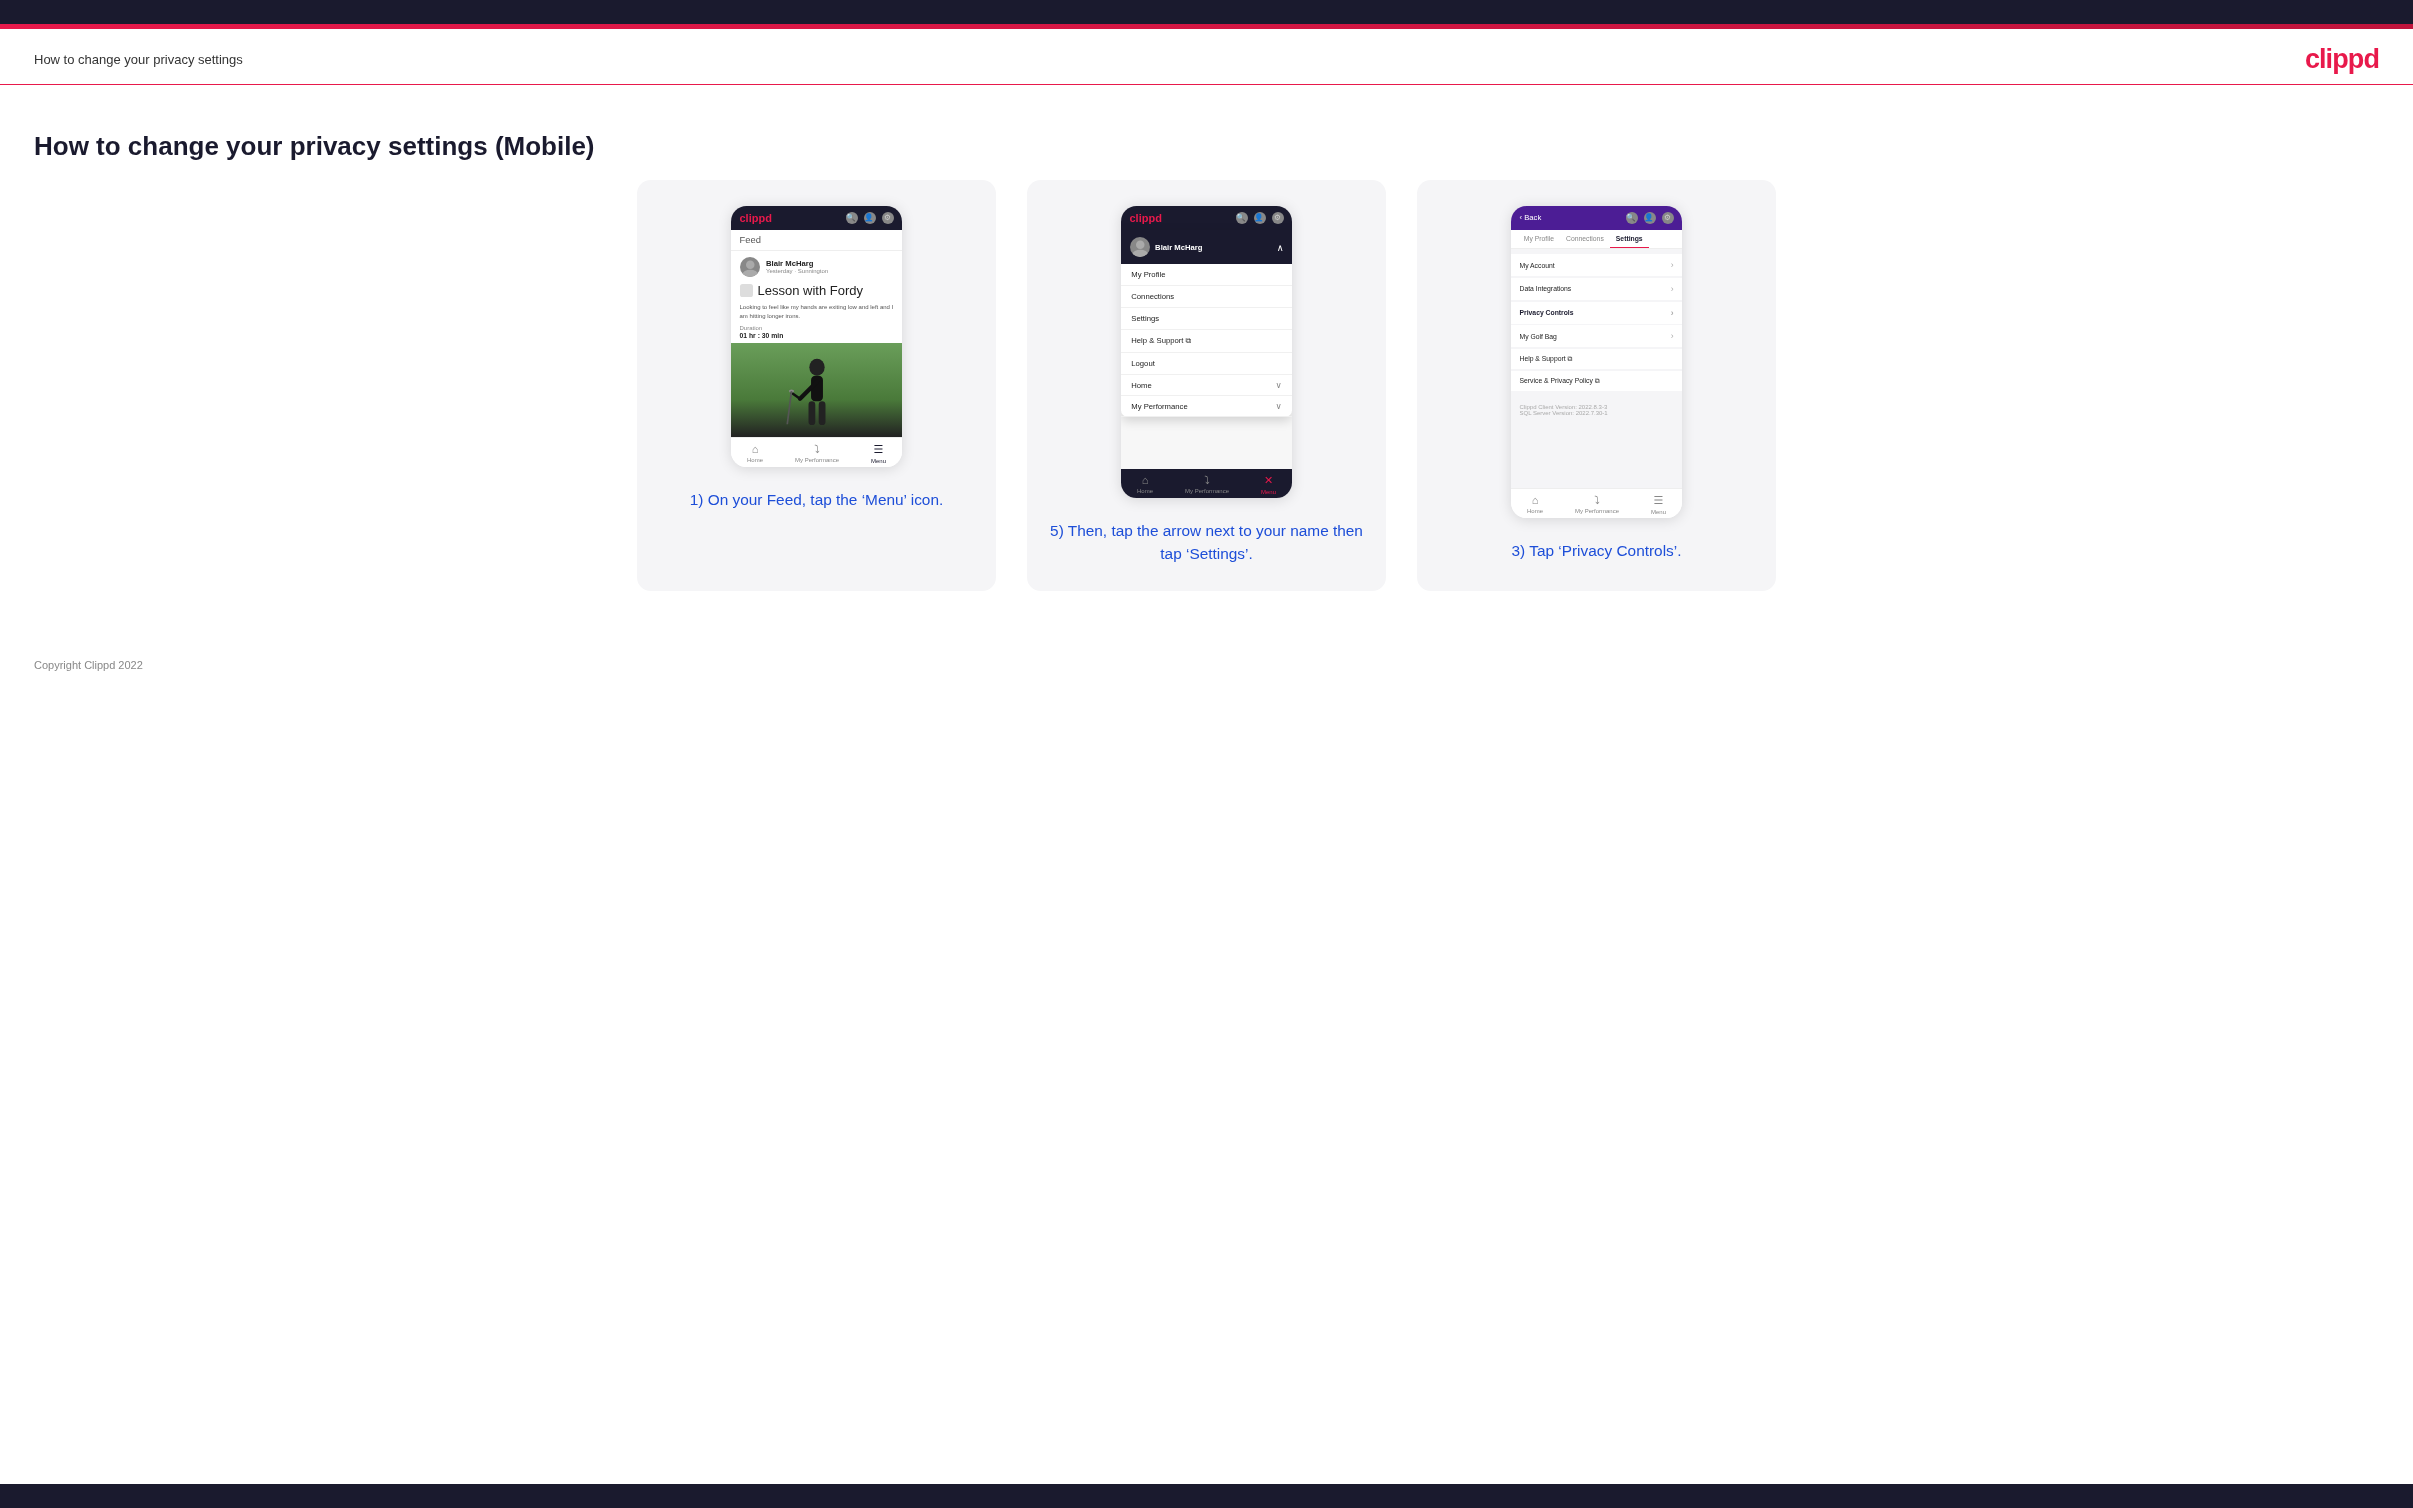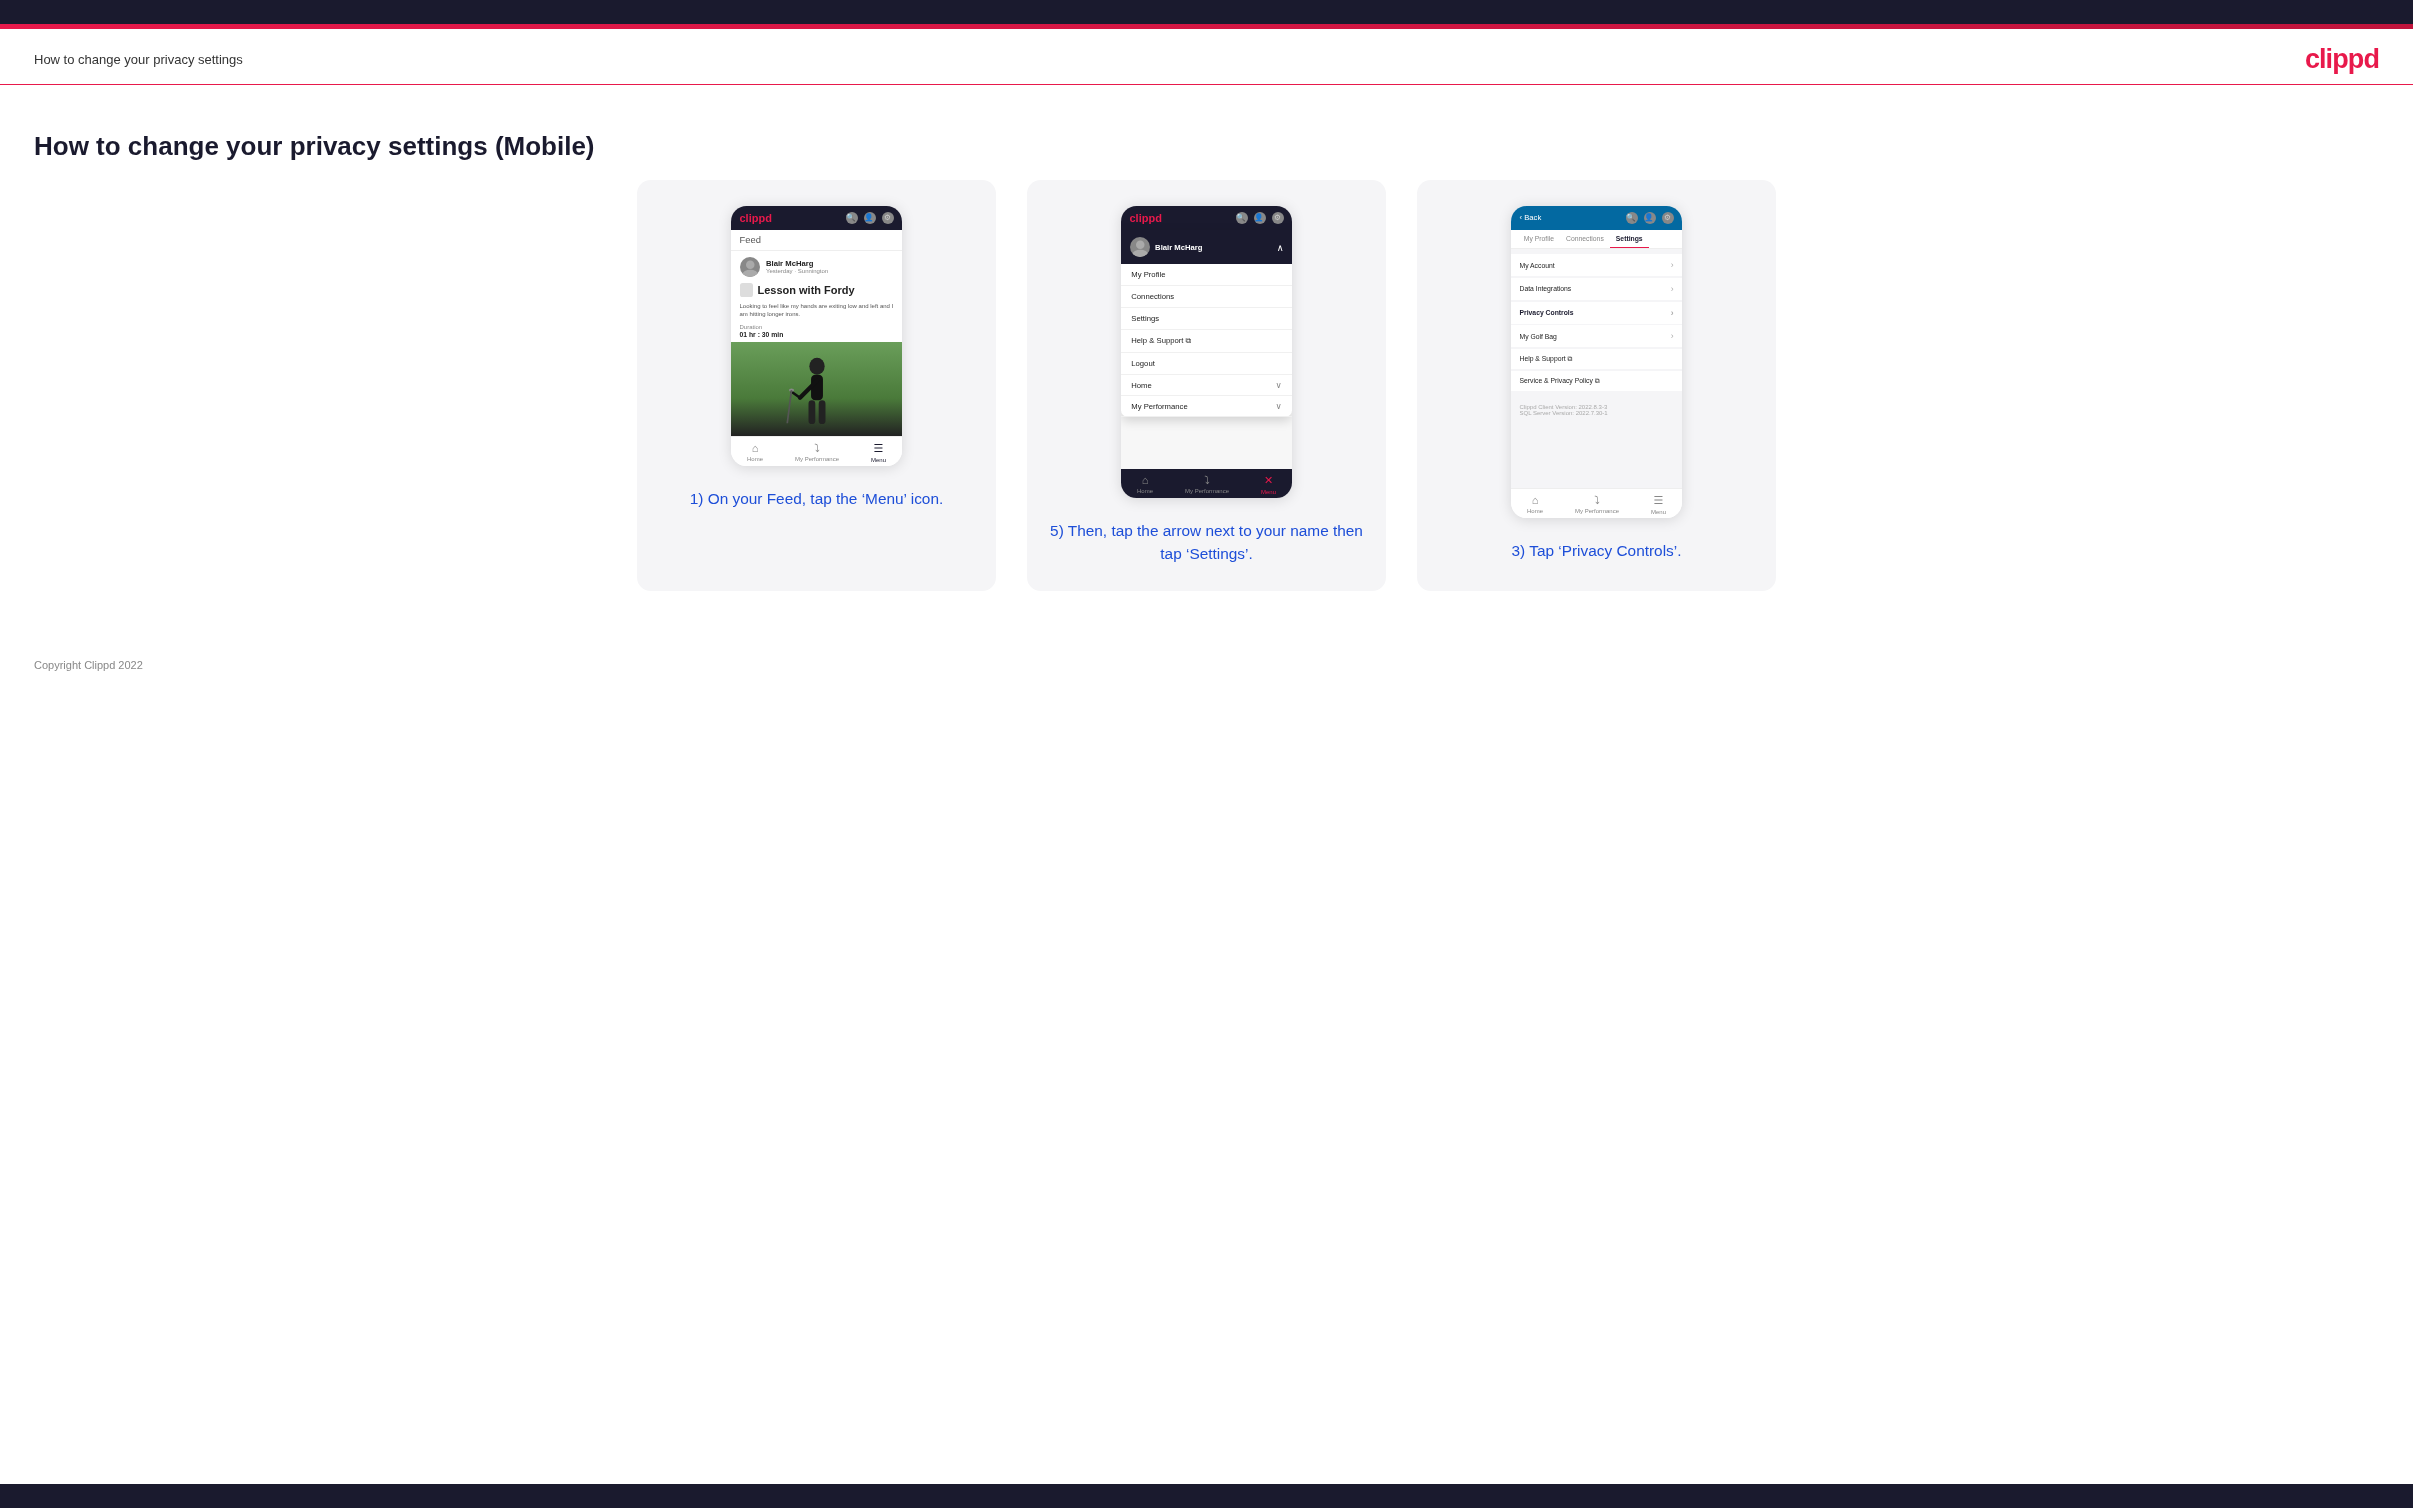--- a/index.html
+++ b/index.html
@@ -153,22 +153,22 @@
       gap: 4.3px;
       padding: 3.4px 8.5px;
     }
     .feed-lesson-icon {
       width: 13.7px;
       height: 13.7px;
       background: #ddd;
       border-radius: 2.6px;
     }
     .feed-lesson-title {
-      font-size: 11px;
-      font-weight: 700;
+      font-size: 13px;
+      font-weight: 400;
       color: #222;
     }
     .feed-desc {
       font-size: 6px;
       color: #555;
       padding: 1.7px 8.5px;
       line-height: 1.4;
     }
     .feed-duration-label {
       font-size: 6px;
@@ -307,21 +307,21 @@
     .nav-close-2 {
       color: #e8194b;
     }
 
     
     .phone-settings {
       background: #f5f5f7;
       min-height: 239px;
     }
     .settings-back-bar {
-      background: #0369a1;
+      background: #4c1d95;
       display: flex;
       align-items: center;
       justify-content: space-between;
       padding: 6px 8.5px;
     }
     .settings-back {
       font-size: 7.7px;
       color: #fff;
       display: flex;
       align-items: center;

